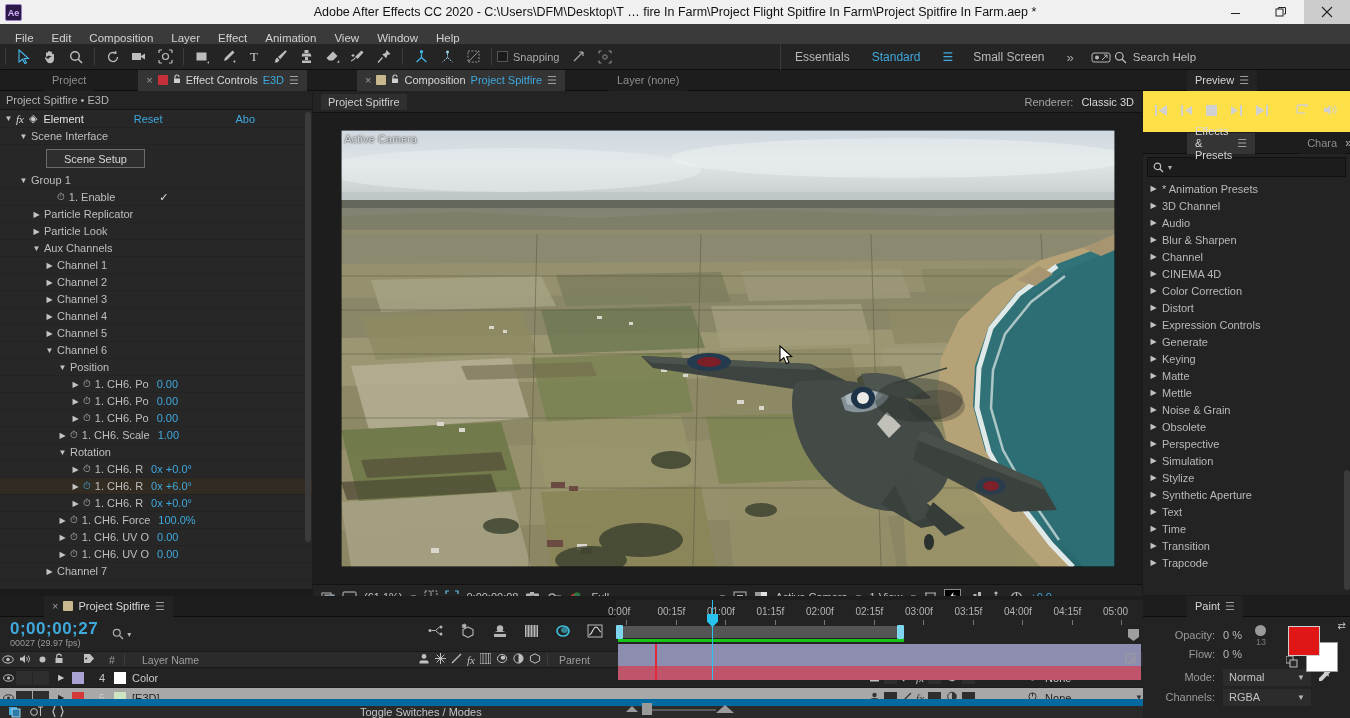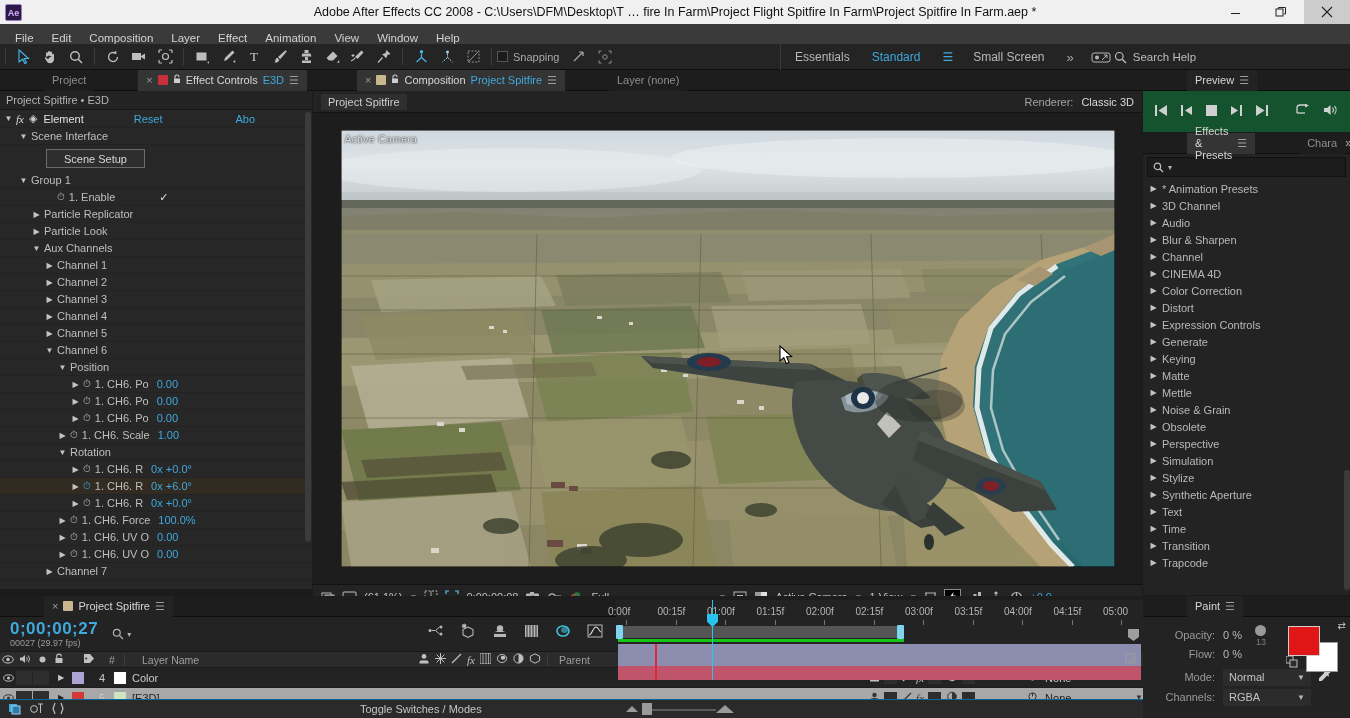--- a/index.html
+++ b/index.html
@@ -113,21 +113,21 @@
                z-index:9; letter-spacing:.3px; text-shadow:0 0 2px #000; }
   .comp-bottombar {
     height:25px; background:#232323; border-top:1px solid #121212;
     display:flex; align-items:center; gap:7px; padding:0 8px; font-size:11px; color:#c2c2c2;
   }
   .cb-ico { color:#b5b5b5; display:flex; align-items:center; }
   .cb-dd { color:#bdbdbd; font-size:8px; }
   .full-wrap { display:flex; align-items:center; width:135px; }
 
   
-  #preview-panel { left:1143px; top:70px; width:207px; height:62px; background:#14532d; }
+  #preview-panel { left:1143px; top:70px; width:207px; height:62px; background:#fde047; }
   .prev-ctrls { height:40px; display:flex; align-items:center; gap:13px; padding:0 12px; color:#d0d0d0; }
   .prev-right { margin-left:auto; display:flex; gap:12px; }
 
   #effects-panel { left:1143px; top:133px; width:207px; height:462px; background:#232323; }
   .fx-search { height:20px; background:#1c1c1c; margin:3px 4px; display:flex; align-items:center;
                padding:0 5px; gap:4px; border:1px solid #111; }
   .fx-list { height:415px; overflow:hidden; position:relative; }
   .fx-row { height:17px; display:flex; align-items:center; font-size:11px; color:#b9b9b9;
             padding-left:6px; }
   .fx-row .tri { font-size:8px; margin-right:4px; }
@@ -165,21 +165,21 @@
   .tl-colhdr { height:17px; background:#2b2b2b; display:flex; align-items:center;
                font-size:10.5px; color:#9e9e9e; border-top:1px solid #191919; border-bottom:1px solid #191919;}
   .layer-row { height:20px; display:flex; align-items:center; font-size:11px; border-bottom:1px solid #1d1d1d; }
   .layer-row.sel { background:#a8a8a8; color:#222; }
   .lr-eye { width:16px; text-align:center; color:#c0c0c0; }
   .lr-cell { width:16px; height:14px; background:#2e2e2e; margin-right:1px; }
   .lr-num { width:24px; text-align:center; color:#c9c9c9; }
   .lr-swatch { width:12px; height:12px; margin-right:6px; }
   .lr-name { flex:1; }
   .tl-footer { position:absolute; left:0; bottom:0; width:1143px; height:19px; background:#2a2a2a;
-               display:flex; align-items:center; border-top:1px solid #0369a1; }
+               display:flex; align-items:center; border-top:7px solid #0369a1; }
   .tl-foot-ico { margin-left:8px; color:#c0c0c0; }
   .toggle-label { position:absolute; left:360px; color:#c5c5c5; font-size:11px; }
 
   .ruler-area { position:absolute; left:616px; top:600px; width:527px; height:118px; }
   .ruler { position:relative; height:26px; background:#232323; }
   .ruler-lbl { position:absolute; top:6px; font-size:10px; color:#b5b5b5; white-space:nowrap; }
   .ruler-tick { position:absolute; top:20px; width:1px; height:5px; background:#777; }
   .workbar { position:absolute; left:0; top:26px; height:12px; background:#555; }
   .wb-cap { position:absolute; top:25px; width:7px; height:14px; background:#7fd4ef; border-radius:1px; }
   .greenbar { position:absolute; left:2px; top:39px; height:3px; background:#16c416; }
@@ -201,21 +201,21 @@
 
   .cursor-arrow { position:absolute; z-index:20; pointer-events:none; }
 </style>
 </head>
 <body>
 
 <div class="app">
 
   <div class="titlebar">
     <div class="ae-logo">Ae</div>
-    <div class="title-text">Adobe After Effects CC 2008 - C:\Users\DFM\Desktop\T … fire In Farm\Project Flight Spitfire In Farm\Project Spitfire In Farm.aep *</div>
+    <div class="title-text">Adobe After Effects CC 2020 - C:\Users\DFM\Desktop\T … fire In Farm\Project Flight Spitfire In Farm\Project Spitfire In Farm.aep *</div>
     <div class="win-btns">
       <div class="win-btn">
         <svg width="11" height="11" viewBox="0 0 11 11">
             <rect x="1" y="6" width="9" height="1" fill="#222"></rect>
           </svg>
       </div>
       <div class="win-btn">
         <svg width="12" height="12" viewBox="0 0 12 12">
             <rect x="1" y="3" width="7" height="7" fill="none" stroke="#222"></rect>
             <path d="M3.5 3V1.5h7V8H9" fill="none" stroke="#222"></path>

